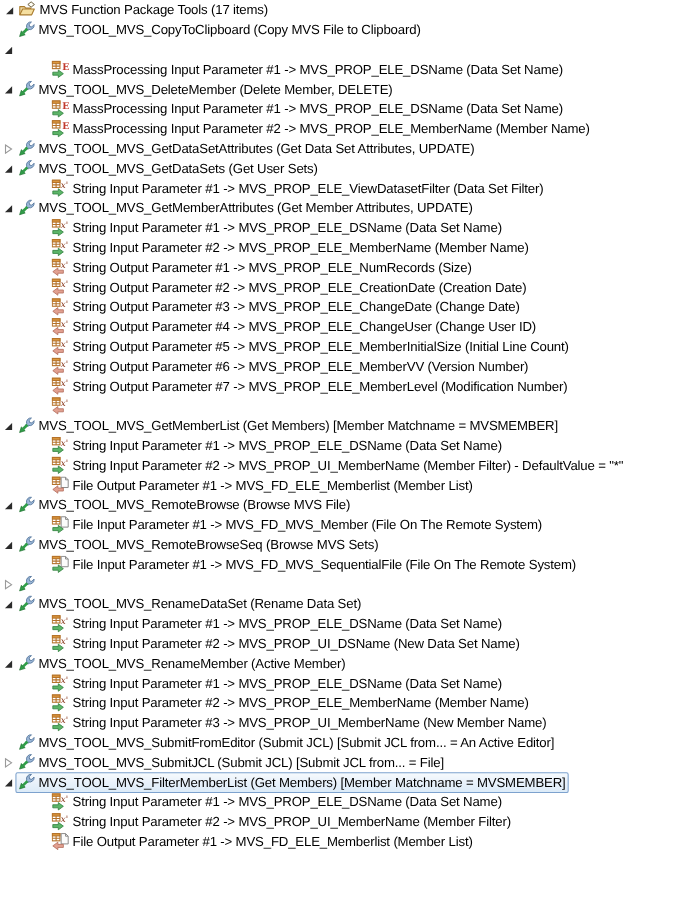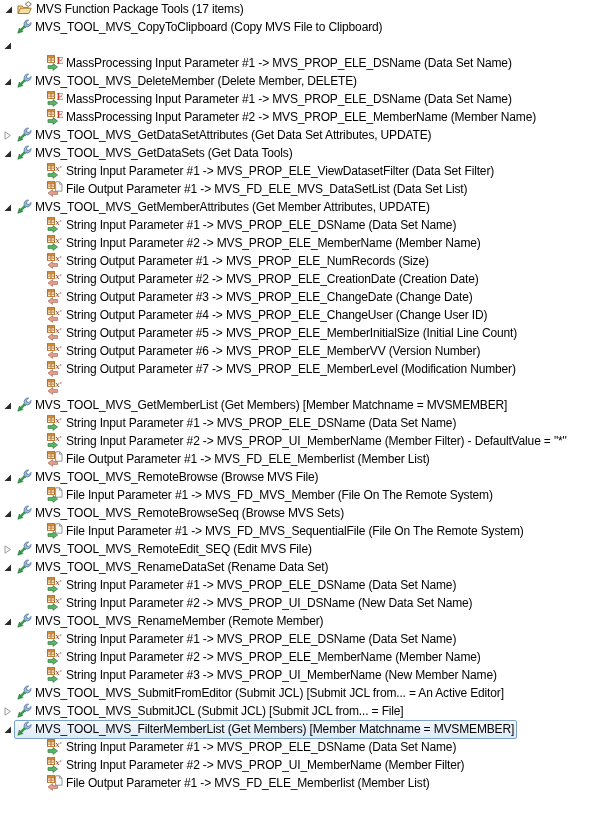--- a/index.html
+++ b/index.html
@@ -152,381 +152,363 @@
         </svg>
       </span>
       <span class="row-content">
         <span class="icon">
           <svg width="16" height="16" viewBox="0 0 16 16">
             <path d="M15 3.4 L12.9 5.5 L10.9 5.1 L10.5 3.1 L12.6 1 A4 4 0 0 0 8.3 6.3 L7.6 7 L9.4 8.8 L9.7 7.7 A4 4 0 0 0 15 3.4 Z" fill="#9cb8d8" stroke="#54759c" stroke-width="0.8" stroke-linejoin="round"></path>
             <path d="M8.9 7.1 L5.2 10.8" stroke="#2f9e47" stroke-width="2.4" fill="none"></path>
             <polygon points="1.8,14.2 6.9,12.6 3.4,9.1" fill="#2f9e47" stroke="#1d6e2e" stroke-width="0.6"></polygon>
           </svg>
         </span>
-        <span class="label">MVS_TOOL_MVS_GetDataSets (Get Data Tools)</span>
+        <span class="label">MVS_TOOL_MVS_GetDataSets (Get User Sets)</span>
       </span>
     </div>
     <div class="row lvl2">
       <span class="exp"></span>
       <span class="row-content">
         <span class="icon">
           <svg width="16" height="16" viewBox="0 0 16 16">
             <rect x="0.5" y="0.8" width="7" height="6.6" fill="#fff" stroke="#b5722a" stroke-width="1"></rect>
             <rect x="0.5" y="0.8" width="7" height="2.1" fill="#dd9a3e" stroke="#b5722a" stroke-width="1"></rect>
             <line x1="4" y1="2.9" x2="4" y2="7.4" stroke="#b5722a" stroke-width="1"></line>
             <line x1="0.5" y1="5.1" x2="7.5" y2="5.1" stroke="#b5722a" stroke-width="1"></line>
             <text x="8.2" y="8.3" font-size="8" font-style="italic" font-family="DejaVu Serif, serif" fill="#8a3a20">x'</text>
             <polygon points="1,10.6 6,10.6 6,8.6 10.6,12 6,15.4 6,13.4 1,13.4" fill="#5cb568" stroke="#2e7d3b" stroke-width="0.7"></polygon>
           </svg>
         </span>
         <span class="label">String Input Parameter #1 -&gt; MVS_PROP_ELE_ViewDatasetFilter (Data Set Filter)</span>
+      </span>
+    </div>
+    <div class="row lvl1">
+      <span class="exp">
+        <svg width="11" height="11" viewBox="0 0 11 11">
+          <polygon points="9,2.5 9,9 2.5,9" fill="#2b2b2b"></polygon>
+        </svg>
+      </span>
+      <span class="row-content">
+        <span class="icon">
+          <svg width="16" height="16" viewBox="0 0 16 16">
+            <path d="M15 3.4 L12.9 5.5 L10.9 5.1 L10.5 3.1 L12.6 1 A4 4 0 0 0 8.3 6.3 L7.6 7 L9.4 8.8 L9.7 7.7 A4 4 0 0 0 15 3.4 Z" fill="#9cb8d8" stroke="#54759c" stroke-width="0.8" stroke-linejoin="round"></path>
+            <path d="M8.9 7.1 L5.2 10.8" stroke="#2f9e47" stroke-width="2.4" fill="none"></path>
+            <polygon points="1.8,14.2 6.9,12.6 3.4,9.1" fill="#2f9e47" stroke="#1d6e2e" stroke-width="0.6"></polygon>
+          </svg>
+        </span>
+        <span class="label">MVS_TOOL_MVS_GetMemberAttributes (Get Member Attributes, UPDATE)</span>
+      </span>
+    </div>
+    <div class="row lvl2">
+      <span class="exp"></span>
+      <span class="row-content">
+        <span class="icon">
+          <svg width="16" height="16" viewBox="0 0 16 16">
+            <rect x="0.5" y="0.8" width="7" height="6.6" fill="#fff" stroke="#b5722a" stroke-width="1"></rect>
+            <rect x="0.5" y="0.8" width="7" height="2.1" fill="#dd9a3e" stroke="#b5722a" stroke-width="1"></rect>
+            <line x1="4" y1="2.9" x2="4" y2="7.4" stroke="#b5722a" stroke-width="1"></line>
+            <line x1="0.5" y1="5.1" x2="7.5" y2="5.1" stroke="#b5722a" stroke-width="1"></line>
+            <text x="8.2" y="8.3" font-size="8" font-style="italic" font-family="DejaVu Serif, serif" fill="#8a3a20">x'</text>
+            <polygon points="1,10.6 6,10.6 6,8.6 10.6,12 6,15.4 6,13.4 1,13.4" fill="#5cb568" stroke="#2e7d3b" stroke-width="0.7"></polygon>
+          </svg>
+        </span>
+        <span class="label">String Input Parameter #1 -&gt; MVS_PROP_ELE_DSName (Data Set Name)</span>
+      </span>
+    </div>
+    <div class="row lvl2">
+      <span class="exp"></span>
+      <span class="row-content">
+        <span class="icon">
+          <svg width="16" height="16" viewBox="0 0 16 16">
+            <rect x="0.5" y="0.8" width="7" height="6.6" fill="#fff" stroke="#b5722a" stroke-width="1"></rect>
+            <rect x="0.5" y="0.8" width="7" height="2.1" fill="#dd9a3e" stroke="#b5722a" stroke-width="1"></rect>
+            <line x1="4" y1="2.9" x2="4" y2="7.4" stroke="#b5722a" stroke-width="1"></line>
+            <line x1="0.5" y1="5.1" x2="7.5" y2="5.1" stroke="#b5722a" stroke-width="1"></line>
+            <text x="8.2" y="8.3" font-size="8" font-style="italic" font-family="DejaVu Serif, serif" fill="#8a3a20">x'</text>
+            <polygon points="1,10.6 6,10.6 6,8.6 10.6,12 6,15.4 6,13.4 1,13.4" fill="#5cb568" stroke="#2e7d3b" stroke-width="0.7"></polygon>
+          </svg>
+        </span>
+        <span class="label">String Input Parameter #2 -&gt; MVS_PROP_ELE_MemberName (Member Name)</span>
+      </span>
+    </div>
+    <div class="row lvl2">
+      <span class="exp"></span>
+      <span class="row-content">
+        <span class="icon">
+          <svg width="16" height="16" viewBox="0 0 16 16">
+            <rect x="0.5" y="0.8" width="7" height="6.6" fill="#fff" stroke="#b5722a" stroke-width="1"></rect>
+            <rect x="0.5" y="0.8" width="7" height="2.1" fill="#dd9a3e" stroke="#b5722a" stroke-width="1"></rect>
+            <line x1="4" y1="2.9" x2="4" y2="7.4" stroke="#b5722a" stroke-width="1"></line>
+            <line x1="0.5" y1="5.1" x2="7.5" y2="5.1" stroke="#b5722a" stroke-width="1"></line>
+            <text x="8.2" y="8.3" font-size="8" font-style="italic" font-family="DejaVu Serif, serif" fill="#8a3a20">x'</text>
+            <polygon points="10.6,10.6 5.6,10.6 5.6,8.6 1,12 5.6,15.4 5.6,13.4 10.6,13.4" fill="#e2a090" stroke="#b06a58" stroke-width="0.7"></polygon>
+          </svg>
+        </span>
+        <span class="label">String Output Parameter #1 -&gt; MVS_PROP_ELE_NumRecords (Size)</span>
+      </span>
+    </div>
+    <div class="row lvl2">
+      <span class="exp"></span>
+      <span class="row-content">
+        <span class="icon">
+          <svg width="16" height="16" viewBox="0 0 16 16">
+            <rect x="0.5" y="0.8" width="7" height="6.6" fill="#fff" stroke="#b5722a" stroke-width="1"></rect>
+            <rect x="0.5" y="0.8" width="7" height="2.1" fill="#dd9a3e" stroke="#b5722a" stroke-width="1"></rect>
+            <line x1="4" y1="2.9" x2="4" y2="7.4" stroke="#b5722a" stroke-width="1"></line>
+            <line x1="0.5" y1="5.1" x2="7.5" y2="5.1" stroke="#b5722a" stroke-width="1"></line>
+            <text x="8.2" y="8.3" font-size="8" font-style="italic" font-family="DejaVu Serif, serif" fill="#8a3a20">x'</text>
+            <polygon points="10.6,10.6 5.6,10.6 5.6,8.6 1,12 5.6,15.4 5.6,13.4 10.6,13.4" fill="#e2a090" stroke="#b06a58" stroke-width="0.7"></polygon>
+          </svg>
+        </span>
+        <span class="label">String Output Parameter #2 -&gt; MVS_PROP_ELE_CreationDate (Creation Date)</span>
+      </span>
+    </div>
+    <div class="row lvl2">
+      <span class="exp"></span>
+      <span class="row-content">
+        <span class="icon">
+          <svg width="16" height="16" viewBox="0 0 16 16">
+            <rect x="0.5" y="0.8" width="7" height="6.6" fill="#fff" stroke="#b5722a" stroke-width="1"></rect>
+            <rect x="0.5" y="0.8" width="7" height="2.1" fill="#dd9a3e" stroke="#b5722a" stroke-width="1"></rect>
+            <line x1="4" y1="2.9" x2="4" y2="7.4" stroke="#b5722a" stroke-width="1"></line>
+            <line x1="0.5" y1="5.1" x2="7.5" y2="5.1" stroke="#b5722a" stroke-width="1"></line>
+            <text x="8.2" y="8.3" font-size="8" font-style="italic" font-family="DejaVu Serif, serif" fill="#8a3a20">x'</text>
+            <polygon points="10.6,10.6 5.6,10.6 5.6,8.6 1,12 5.6,15.4 5.6,13.4 10.6,13.4" fill="#e2a090" stroke="#b06a58" stroke-width="0.7"></polygon>
+          </svg>
+        </span>
+        <span class="label">String Output Parameter #3 -&gt; MVS_PROP_ELE_ChangeDate (Change Date)</span>
+      </span>
+    </div>
+    <div class="row lvl2">
+      <span class="exp"></span>
+      <span class="row-content">
+        <span class="icon">
+          <svg width="16" height="16" viewBox="0 0 16 16">
+            <rect x="0.5" y="0.8" width="7" height="6.6" fill="#fff" stroke="#b5722a" stroke-width="1"></rect>
+            <rect x="0.5" y="0.8" width="7" height="2.1" fill="#dd9a3e" stroke="#b5722a" stroke-width="1"></rect>
+            <line x1="4" y1="2.9" x2="4" y2="7.4" stroke="#b5722a" stroke-width="1"></line>
+            <line x1="0.5" y1="5.1" x2="7.5" y2="5.1" stroke="#b5722a" stroke-width="1"></line>
+            <text x="8.2" y="8.3" font-size="8" font-style="italic" font-family="DejaVu Serif, serif" fill="#8a3a20">x'</text>
+            <polygon points="10.6,10.6 5.6,10.6 5.6,8.6 1,12 5.6,15.4 5.6,13.4 10.6,13.4" fill="#e2a090" stroke="#b06a58" stroke-width="0.7"></polygon>
+          </svg>
+        </span>
+        <span class="label">String Output Parameter #4 -&gt; MVS_PROP_ELE_ChangeUser (Change User ID)</span>
+      </span>
+    </div>
+    <div class="row lvl2">
+      <span class="exp"></span>
+      <span class="row-content">
+        <span class="icon">
+          <svg width="16" height="16" viewBox="0 0 16 16">
+            <rect x="0.5" y="0.8" width="7" height="6.6" fill="#fff" stroke="#b5722a" stroke-width="1"></rect>
+            <rect x="0.5" y="0.8" width="7" height="2.1" fill="#dd9a3e" stroke="#b5722a" stroke-width="1"></rect>
+            <line x1="4" y1="2.9" x2="4" y2="7.4" stroke="#b5722a" stroke-width="1"></line>
+            <line x1="0.5" y1="5.1" x2="7.5" y2="5.1" stroke="#b5722a" stroke-width="1"></line>
+            <text x="8.2" y="8.3" font-size="8" font-style="italic" font-family="DejaVu Serif, serif" fill="#8a3a20">x'</text>
+            <polygon points="10.6,10.6 5.6,10.6 5.6,8.6 1,12 5.6,15.4 5.6,13.4 10.6,13.4" fill="#e2a090" stroke="#b06a58" stroke-width="0.7"></polygon>
+          </svg>
+        </span>
+        <span class="label">String Output Parameter #5 -&gt; MVS_PROP_ELE_MemberInitialSize (Initial Line Count)</span>
+      </span>
+    </div>
+    <div class="row lvl2">
+      <span class="exp"></span>
+      <span class="row-content">
+        <span class="icon">
+          <svg width="16" height="16" viewBox="0 0 16 16">
+            <rect x="0.5" y="0.8" width="7" height="6.6" fill="#fff" stroke="#b5722a" stroke-width="1"></rect>
+            <rect x="0.5" y="0.8" width="7" height="2.1" fill="#dd9a3e" stroke="#b5722a" stroke-width="1"></rect>
+            <line x1="4" y1="2.9" x2="4" y2="7.4" stroke="#b5722a" stroke-width="1"></line>
+            <line x1="0.5" y1="5.1" x2="7.5" y2="5.1" stroke="#b5722a" stroke-width="1"></line>
+            <text x="8.2" y="8.3" font-size="8" font-style="italic" font-family="DejaVu Serif, serif" fill="#8a3a20">x'</text>
+            <polygon points="10.6,10.6 5.6,10.6 5.6,8.6 1,12 5.6,15.4 5.6,13.4 10.6,13.4" fill="#e2a090" stroke="#b06a58" stroke-width="0.7"></polygon>
+          </svg>
+        </span>
+        <span class="label">String Output Parameter #6 -&gt; MVS_PROP_ELE_MemberVV (Version Number)</span>
+      </span>
+    </div>
+    <div class="row lvl2">
+      <span class="exp"></span>
+      <span class="row-content">
+        <span class="icon">
+          <svg width="16" height="16" viewBox="0 0 16 16">
+            <rect x="0.5" y="0.8" width="7" height="6.6" fill="#fff" stroke="#b5722a" stroke-width="1"></rect>
+            <rect x="0.5" y="0.8" width="7" height="2.1" fill="#dd9a3e" stroke="#b5722a" stroke-width="1"></rect>
+            <line x1="4" y1="2.9" x2="4" y2="7.4" stroke="#b5722a" stroke-width="1"></line>
+            <line x1="0.5" y1="5.1" x2="7.5" y2="5.1" stroke="#b5722a" stroke-width="1"></line>
+            <text x="8.2" y="8.3" font-size="8" font-style="italic" font-family="DejaVu Serif, serif" fill="#8a3a20">x'</text>
+            <polygon points="10.6,10.6 5.6,10.6 5.6,8.6 1,12 5.6,15.4 5.6,13.4 10.6,13.4" fill="#e2a090" stroke="#b06a58" stroke-width="0.7"></polygon>
+          </svg>
+        </span>
+        <span class="label">String Output Parameter #7 -&gt; MVS_PROP_ELE_MemberLevel (Modification Number)</span>
+      </span>
+    </div>
+    <div class="row lvl2">
+      <span class="exp"></span>
+      <span class="row-content">
+        <span class="icon">
+          <svg width="16" height="16" viewBox="0 0 16 16">
+            <rect x="0.5" y="0.8" width="7" height="6.6" fill="#fff" stroke="#b5722a" stroke-width="1"></rect>
+            <rect x="0.5" y="0.8" width="7" height="2.1" fill="#dd9a3e" stroke="#b5722a" stroke-width="1"></rect>
+            <line x1="4" y1="2.9" x2="4" y2="7.4" stroke="#b5722a" stroke-width="1"></line>
+            <line x1="0.5" y1="5.1" x2="7.5" y2="5.1" stroke="#b5722a" stroke-width="1"></line>
+            <text x="8.2" y="8.3" font-size="8" font-style="italic" font-family="DejaVu Serif, serif" fill="#8a3a20">x'</text>
+            <polygon points="10.6,10.6 5.6,10.6 5.6,8.6 1,12 5.6,15.4 5.6,13.4 10.6,13.4" fill="#e2a090" stroke="#b06a58" stroke-width="0.7"></polygon>
+          </svg>
+        </span>
+      </span>
+    </div>
+    <div class="row lvl1">
+      <span class="exp">
+        <svg width="11" height="11" viewBox="0 0 11 11">
+          <polygon points="9,2.5 9,9 2.5,9" fill="#2b2b2b"></polygon>
+        </svg>
+      </span>
+      <span class="row-content">
+        <span class="icon">
+          <svg width="16" height="16" viewBox="0 0 16 16">
+            <path d="M15 3.4 L12.9 5.5 L10.9 5.1 L10.5 3.1 L12.6 1 A4 4 0 0 0 8.3 6.3 L7.6 7 L9.4 8.8 L9.7 7.7 A4 4 0 0 0 15 3.4 Z" fill="#9cb8d8" stroke="#54759c" stroke-width="0.8" stroke-linejoin="round"></path>
+            <path d="M8.9 7.1 L5.2 10.8" stroke="#2f9e47" stroke-width="2.4" fill="none"></path>
+            <polygon points="1.8,14.2 6.9,12.6 3.4,9.1" fill="#2f9e47" stroke="#1d6e2e" stroke-width="0.6"></polygon>
+          </svg>
+        </span>
+        <span class="label">MVS_TOOL_MVS_GetMemberList (Get Members) [Member Matchname = MVSMEMBER]</span>
+      </span>
+    </div>
+    <div class="row lvl2">
+      <span class="exp"></span>
+      <span class="row-content">
+        <span class="icon">
+          <svg width="16" height="16" viewBox="0 0 16 16">
+            <rect x="0.5" y="0.8" width="7" height="6.6" fill="#fff" stroke="#b5722a" stroke-width="1"></rect>
+            <rect x="0.5" y="0.8" width="7" height="2.1" fill="#dd9a3e" stroke="#b5722a" stroke-width="1"></rect>
+            <line x1="4" y1="2.9" x2="4" y2="7.4" stroke="#b5722a" stroke-width="1"></line>
+            <line x1="0.5" y1="5.1" x2="7.5" y2="5.1" stroke="#b5722a" stroke-width="1"></line>
+            <text x="8.2" y="8.3" font-size="8" font-style="italic" font-family="DejaVu Serif, serif" fill="#8a3a20">x'</text>
+            <polygon points="1,10.6 6,10.6 6,8.6 10.6,12 6,15.4 6,13.4 1,13.4" fill="#5cb568" stroke="#2e7d3b" stroke-width="0.7"></polygon>
+          </svg>
+        </span>
+        <span class="label">String Input Parameter #1 -&gt; MVS_PROP_ELE_DSName (Data Set Name)</span>
+      </span>
+    </div>
+    <div class="row lvl2">
+      <span class="exp"></span>
+      <span class="row-content">
+        <span class="icon">
+          <svg width="16" height="16" viewBox="0 0 16 16">
+            <rect x="0.5" y="0.8" width="7" height="6.6" fill="#fff" stroke="#b5722a" stroke-width="1"></rect>
+            <rect x="0.5" y="0.8" width="7" height="2.1" fill="#dd9a3e" stroke="#b5722a" stroke-width="1"></rect>
+            <line x1="4" y1="2.9" x2="4" y2="7.4" stroke="#b5722a" stroke-width="1"></line>
+            <line x1="0.5" y1="5.1" x2="7.5" y2="5.1" stroke="#b5722a" stroke-width="1"></line>
+            <text x="8.2" y="8.3" font-size="8" font-style="italic" font-family="DejaVu Serif, serif" fill="#8a3a20">x'</text>
+            <polygon points="1,10.6 6,10.6 6,8.6 10.6,12 6,15.4 6,13.4 1,13.4" fill="#5cb568" stroke="#2e7d3b" stroke-width="0.7"></polygon>
+          </svg>
+        </span>
+        <span class="label">String Input Parameter #2 -&gt; MVS_PROP_UI_MemberName (Member Filter) - DefaultValue = "*"</span>
       </span>
     </div>
     <div class="row lvl2">
       <span class="exp"></span>
       <span class="row-content">
         <span class="icon">
           <svg width="16" height="16" viewBox="0 0 16 16">
             <rect x="0.5" y="0.8" width="7" height="6.6" fill="#fff" stroke="#b5722a" stroke-width="1"></rect>
             <rect x="0.5" y="0.8" width="7" height="2.1" fill="#dd9a3e" stroke="#b5722a" stroke-width="1"></rect>
             <line x1="4" y1="2.9" x2="4" y2="7.4" stroke="#b5722a" stroke-width="1"></line>
             <line x1="0.5" y1="5.1" x2="7.5" y2="5.1" stroke="#b5722a" stroke-width="1"></line>
             <path d="M8.6 0.8 h4 l2.4 2.4 v7 h-6.4 z" fill="#fcfcfc" stroke="#8a8a8a" stroke-width="0.9"></path>
             <path d="M12.6 0.8 v2.4 h2.4" fill="none" stroke="#8a8a8a" stroke-width="0.9"></path>
             <polygon points="10.6,10.6 5.6,10.6 5.6,8.6 1,12 5.6,15.4 5.6,13.4 10.6,13.4" fill="#e2a090" stroke="#b06a58" stroke-width="0.7"></polygon>
           </svg>
         </span>
-        <span class="label">File Output Parameter #1 -&gt; MVS_FD_ELE_MVS_DataSetList (Data Set List)</span>
-      </span>
-    </div>
-    <div class="row lvl1">
-      <span class="exp">
-        <svg width="11" height="11" viewBox="0 0 11 11">
-          <polygon points="9,2.5 9,9 2.5,9" fill="#2b2b2b"></polygon>
-        </svg>
-      </span>
-      <span class="row-content">
-        <span class="icon">
-          <svg width="16" height="16" viewBox="0 0 16 16">
-            <path d="M15 3.4 L12.9 5.5 L10.9 5.1 L10.5 3.1 L12.6 1 A4 4 0 0 0 8.3 6.3 L7.6 7 L9.4 8.8 L9.7 7.7 A4 4 0 0 0 15 3.4 Z" fill="#9cb8d8" stroke="#54759c" stroke-width="0.8" stroke-linejoin="round"></path>
-            <path d="M8.9 7.1 L5.2 10.8" stroke="#2f9e47" stroke-width="2.4" fill="none"></path>
-            <polygon points="1.8,14.2 6.9,12.6 3.4,9.1" fill="#2f9e47" stroke="#1d6e2e" stroke-width="0.6"></polygon>
-          </svg>
-        </span>
-        <span class="label">MVS_TOOL_MVS_GetMemberAttributes (Get Member Attributes, UPDATE)</span>
-      </span>
-    </div>
-    <div class="row lvl2">
-      <span class="exp"></span>
-      <span class="row-content">
-        <span class="icon">
-          <svg width="16" height="16" viewBox="0 0 16 16">
-            <rect x="0.5" y="0.8" width="7" height="6.6" fill="#fff" stroke="#b5722a" stroke-width="1"></rect>
-            <rect x="0.5" y="0.8" width="7" height="2.1" fill="#dd9a3e" stroke="#b5722a" stroke-width="1"></rect>
-            <line x1="4" y1="2.9" x2="4" y2="7.4" stroke="#b5722a" stroke-width="1"></line>
-            <line x1="0.5" y1="5.1" x2="7.5" y2="5.1" stroke="#b5722a" stroke-width="1"></line>
-            <text x="8.2" y="8.3" font-size="8" font-style="italic" font-family="DejaVu Serif, serif" fill="#8a3a20">x'</text>
-            <polygon points="1,10.6 6,10.6 6,8.6 10.6,12 6,15.4 6,13.4 1,13.4" fill="#5cb568" stroke="#2e7d3b" stroke-width="0.7"></polygon>
-          </svg>
-        </span>
-        <span class="label">String Input Parameter #1 -&gt; MVS_PROP_ELE_DSName (Data Set Name)</span>
-      </span>
-    </div>
-    <div class="row lvl2">
-      <span class="exp"></span>
-      <span class="row-content">
-        <span class="icon">
-          <svg width="16" height="16" viewBox="0 0 16 16">
-            <rect x="0.5" y="0.8" width="7" height="6.6" fill="#fff" stroke="#b5722a" stroke-width="1"></rect>
-            <rect x="0.5" y="0.8" width="7" height="2.1" fill="#dd9a3e" stroke="#b5722a" stroke-width="1"></rect>
-            <line x1="4" y1="2.9" x2="4" y2="7.4" stroke="#b5722a" stroke-width="1"></line>
-            <line x1="0.5" y1="5.1" x2="7.5" y2="5.1" stroke="#b5722a" stroke-width="1"></line>
-            <text x="8.2" y="8.3" font-size="8" font-style="italic" font-family="DejaVu Serif, serif" fill="#8a3a20">x'</text>
-            <polygon points="1,10.6 6,10.6 6,8.6 10.6,12 6,15.4 6,13.4 1,13.4" fill="#5cb568" stroke="#2e7d3b" stroke-width="0.7"></polygon>
-          </svg>
-        </span>
-        <span class="label">String Input Parameter #2 -&gt; MVS_PROP_ELE_MemberName (Member Name)</span>
-      </span>
-    </div>
-    <div class="row lvl2">
-      <span class="exp"></span>
-      <span class="row-content">
-        <span class="icon">
-          <svg width="16" height="16" viewBox="0 0 16 16">
-            <rect x="0.5" y="0.8" width="7" height="6.6" fill="#fff" stroke="#b5722a" stroke-width="1"></rect>
-            <rect x="0.5" y="0.8" width="7" height="2.1" fill="#dd9a3e" stroke="#b5722a" stroke-width="1"></rect>
-            <line x1="4" y1="2.9" x2="4" y2="7.4" stroke="#b5722a" stroke-width="1"></line>
-            <line x1="0.5" y1="5.1" x2="7.5" y2="5.1" stroke="#b5722a" stroke-width="1"></line>
-            <text x="8.2" y="8.3" font-size="8" font-style="italic" font-family="DejaVu Serif, serif" fill="#8a3a20">x'</text>
-            <polygon points="10.6,10.6 5.6,10.6 5.6,8.6 1,12 5.6,15.4 5.6,13.4 10.6,13.4" fill="#e2a090" stroke="#b06a58" stroke-width="0.7"></polygon>
-          </svg>
-        </span>
-        <span class="label">String Output Parameter #1 -&gt; MVS_PROP_ELE_NumRecords (Size)</span>
-      </span>
-    </div>
-    <div class="row lvl2">
-      <span class="exp"></span>
-      <span class="row-content">
-        <span class="icon">
-          <svg width="16" height="16" viewBox="0 0 16 16">
-            <rect x="0.5" y="0.8" width="7" height="6.6" fill="#fff" stroke="#b5722a" stroke-width="1"></rect>
-            <rect x="0.5" y="0.8" width="7" height="2.1" fill="#dd9a3e" stroke="#b5722a" stroke-width="1"></rect>
-            <line x1="4" y1="2.9" x2="4" y2="7.4" stroke="#b5722a" stroke-width="1"></line>
-            <line x1="0.5" y1="5.1" x2="7.5" y2="5.1" stroke="#b5722a" stroke-width="1"></line>
-            <text x="8.2" y="8.3" font-size="8" font-style="italic" font-family="DejaVu Serif, serif" fill="#8a3a20">x'</text>
-            <polygon points="10.6,10.6 5.6,10.6 5.6,8.6 1,12 5.6,15.4 5.6,13.4 10.6,13.4" fill="#e2a090" stroke="#b06a58" stroke-width="0.7"></polygon>
-          </svg>
-        </span>
-        <span class="label">String Output Parameter #2 -&gt; MVS_PROP_ELE_CreationDate (Creation Date)</span>
-      </span>
-    </div>
-    <div class="row lvl2">
-      <span class="exp"></span>
-      <span class="row-content">
-        <span class="icon">
-          <svg width="16" height="16" viewBox="0 0 16 16">
-            <rect x="0.5" y="0.8" width="7" height="6.6" fill="#fff" stroke="#b5722a" stroke-width="1"></rect>
-            <rect x="0.5" y="0.8" width="7" height="2.1" fill="#dd9a3e" stroke="#b5722a" stroke-width="1"></rect>
-            <line x1="4" y1="2.9" x2="4" y2="7.4" stroke="#b5722a" stroke-width="1"></line>
-            <line x1="0.5" y1="5.1" x2="7.5" y2="5.1" stroke="#b5722a" stroke-width="1"></line>
-            <text x="8.2" y="8.3" font-size="8" font-style="italic" font-family="DejaVu Serif, serif" fill="#8a3a20">x'</text>
-            <polygon points="10.6,10.6 5.6,10.6 5.6,8.6 1,12 5.6,15.4 5.6,13.4 10.6,13.4" fill="#e2a090" stroke="#b06a58" stroke-width="0.7"></polygon>
-          </svg>
-        </span>
-        <span class="label">String Output Parameter #3 -&gt; MVS_PROP_ELE_ChangeDate (Change Date)</span>
-      </span>
-    </div>
-    <div class="row lvl2">
-      <span class="exp"></span>
-      <span class="row-content">
-        <span class="icon">
-          <svg width="16" height="16" viewBox="0 0 16 16">
-            <rect x="0.5" y="0.8" width="7" height="6.6" fill="#fff" stroke="#b5722a" stroke-width="1"></rect>
-            <rect x="0.5" y="0.8" width="7" height="2.1" fill="#dd9a3e" stroke="#b5722a" stroke-width="1"></rect>
-            <line x1="4" y1="2.9" x2="4" y2="7.4" stroke="#b5722a" stroke-width="1"></line>
-            <line x1="0.5" y1="5.1" x2="7.5" y2="5.1" stroke="#b5722a" stroke-width="1"></line>
-            <text x="8.2" y="8.3" font-size="8" font-style="italic" font-family="DejaVu Serif, serif" fill="#8a3a20">x'</text>
-            <polygon points="10.6,10.6 5.6,10.6 5.6,8.6 1,12 5.6,15.4 5.6,13.4 10.6,13.4" fill="#e2a090" stroke="#b06a58" stroke-width="0.7"></polygon>
-          </svg>
-        </span>
-        <span class="label">String Output Parameter #4 -&gt; MVS_PROP_ELE_ChangeUser (Change User ID)</span>
-      </span>
-    </div>
-    <div class="row lvl2">
-      <span class="exp"></span>
-      <span class="row-content">
-        <span class="icon">
-          <svg width="16" height="16" viewBox="0 0 16 16">
-            <rect x="0.5" y="0.8" width="7" height="6.6" fill="#fff" stroke="#b5722a" stroke-width="1"></rect>
-            <rect x="0.5" y="0.8" width="7" height="2.1" fill="#dd9a3e" stroke="#b5722a" stroke-width="1"></rect>
-            <line x1="4" y1="2.9" x2="4" y2="7.4" stroke="#b5722a" stroke-width="1"></line>
-            <line x1="0.5" y1="5.1" x2="7.5" y2="5.1" stroke="#b5722a" stroke-width="1"></line>
-            <text x="8.2" y="8.3" font-size="8" font-style="italic" font-family="DejaVu Serif, serif" fill="#8a3a20">x'</text>
-            <polygon points="10.6,10.6 5.6,10.6 5.6,8.6 1,12 5.6,15.4 5.6,13.4 10.6,13.4" fill="#e2a090" stroke="#b06a58" stroke-width="0.7"></polygon>
-          </svg>
-        </span>
-        <span class="label">String Output Parameter #5 -&gt; MVS_PROP_ELE_MemberInitialSize (Initial Line Count)</span>
-      </span>
-    </div>
-    <div class="row lvl2">
-      <span class="exp"></span>
-      <span class="row-content">
-        <span class="icon">
-          <svg width="16" height="16" viewBox="0 0 16 16">
-            <rect x="0.5" y="0.8" width="7" height="6.6" fill="#fff" stroke="#b5722a" stroke-width="1"></rect>
-            <rect x="0.5" y="0.8" width="7" height="2.1" fill="#dd9a3e" stroke="#b5722a" stroke-width="1"></rect>
-            <line x1="4" y1="2.9" x2="4" y2="7.4" stroke="#b5722a" stroke-width="1"></line>
-            <line x1="0.5" y1="5.1" x2="7.5" y2="5.1" stroke="#b5722a" stroke-width="1"></line>
-            <text x="8.2" y="8.3" font-size="8" font-style="italic" font-family="DejaVu Serif, serif" fill="#8a3a20">x'</text>
-            <polygon points="10.6,10.6 5.6,10.6 5.6,8.6 1,12 5.6,15.4 5.6,13.4 10.6,13.4" fill="#e2a090" stroke="#b06a58" stroke-width="0.7"></polygon>
-          </svg>
-        </span>
-        <span class="label">String Output Parameter #6 -&gt; MVS_PROP_ELE_MemberVV (Version Number)</span>
-      </span>
-    </div>
-    <div class="row lvl2">
-      <span class="exp"></span>
-      <span class="row-content">
-        <span class="icon">
-          <svg width="16" height="16" viewBox="0 0 16 16">
-            <rect x="0.5" y="0.8" width="7" height="6.6" fill="#fff" stroke="#b5722a" stroke-width="1"></rect>
-            <rect x="0.5" y="0.8" width="7" height="2.1" fill="#dd9a3e" stroke="#b5722a" stroke-width="1"></rect>
-            <line x1="4" y1="2.9" x2="4" y2="7.4" stroke="#b5722a" stroke-width="1"></line>
-            <line x1="0.5" y1="5.1" x2="7.5" y2="5.1" stroke="#b5722a" stroke-width="1"></line>
-            <text x="8.2" y="8.3" font-size="8" font-style="italic" font-family="DejaVu Serif, serif" fill="#8a3a20">x'</text>
-            <polygon points="10.6,10.6 5.6,10.6 5.6,8.6 1,12 5.6,15.4 5.6,13.4 10.6,13.4" fill="#e2a090" stroke="#b06a58" stroke-width="0.7"></polygon>
-          </svg>
-        </span>
-        <span class="label">String Output Parameter #7 -&gt; MVS_PROP_ELE_MemberLevel (Modification Number)</span>
-      </span>
-    </div>
-    <div class="row lvl2">
-      <span class="exp"></span>
-      <span class="row-content">
-        <span class="icon">
-          <svg width="16" height="16" viewBox="0 0 16 16">
-            <rect x="0.5" y="0.8" width="7" height="6.6" fill="#fff" stroke="#b5722a" stroke-width="1"></rect>
-            <rect x="0.5" y="0.8" width="7" height="2.1" fill="#dd9a3e" stroke="#b5722a" stroke-width="1"></rect>
-            <line x1="4" y1="2.9" x2="4" y2="7.4" stroke="#b5722a" stroke-width="1"></line>
-            <line x1="0.5" y1="5.1" x2="7.5" y2="5.1" stroke="#b5722a" stroke-width="1"></line>
-            <text x="8.2" y="8.3" font-size="8" font-style="italic" font-family="DejaVu Serif, serif" fill="#8a3a20">x'</text>
-            <polygon points="10.6,10.6 5.6,10.6 5.6,8.6 1,12 5.6,15.4 5.6,13.4 10.6,13.4" fill="#e2a090" stroke="#b06a58" stroke-width="0.7"></polygon>
-          </svg>
-        </span>
-      </span>
-    </div>
-    <div class="row lvl1">
-      <span class="exp">
-        <svg width="11" height="11" viewBox="0 0 11 11">
-          <polygon points="9,2.5 9,9 2.5,9" fill="#2b2b2b"></polygon>
-        </svg>
-      </span>
-      <span class="row-content">
-        <span class="icon">
-          <svg width="16" height="16" viewBox="0 0 16 16">
-            <path d="M15 3.4 L12.9 5.5 L10.9 5.1 L10.5 3.1 L12.6 1 A4 4 0 0 0 8.3 6.3 L7.6 7 L9.4 8.8 L9.7 7.7 A4 4 0 0 0 15 3.4 Z" fill="#9cb8d8" stroke="#54759c" stroke-width="0.8" stroke-linejoin="round"></path>
-            <path d="M8.9 7.1 L5.2 10.8" stroke="#2f9e47" stroke-width="2.4" fill="none"></path>
-            <polygon points="1.8,14.2 6.9,12.6 3.4,9.1" fill="#2f9e47" stroke="#1d6e2e" stroke-width="0.6"></polygon>
-          </svg>
-        </span>
-        <span class="label">MVS_TOOL_MVS_GetMemberList (Get Members) [Member Matchname = MVSMEMBER]</span>
-      </span>
-    </div>
-    <div class="row lvl2">
-      <span class="exp"></span>
-      <span class="row-content">
-        <span class="icon">
-          <svg width="16" height="16" viewBox="0 0 16 16">
-            <rect x="0.5" y="0.8" width="7" height="6.6" fill="#fff" stroke="#b5722a" stroke-width="1"></rect>
-            <rect x="0.5" y="0.8" width="7" height="2.1" fill="#dd9a3e" stroke="#b5722a" stroke-width="1"></rect>
-            <line x1="4" y1="2.9" x2="4" y2="7.4" stroke="#b5722a" stroke-width="1"></line>
-            <line x1="0.5" y1="5.1" x2="7.5" y2="5.1" stroke="#b5722a" stroke-width="1"></line>
-            <text x="8.2" y="8.3" font-size="8" font-style="italic" font-family="DejaVu Serif, serif" fill="#8a3a20">x'</text>
-            <polygon points="1,10.6 6,10.6 6,8.6 10.6,12 6,15.4 6,13.4 1,13.4" fill="#5cb568" stroke="#2e7d3b" stroke-width="0.7"></polygon>
-          </svg>
-        </span>
-        <span class="label">String Input Parameter #1 -&gt; MVS_PROP_ELE_DSName (Data Set Name)</span>
-      </span>
-    </div>
-    <div class="row lvl2">
-      <span class="exp"></span>
-      <span class="row-content">
-        <span class="icon">
-          <svg width="16" height="16" viewBox="0 0 16 16">
-            <rect x="0.5" y="0.8" width="7" height="6.6" fill="#fff" stroke="#b5722a" stroke-width="1"></rect>
-            <rect x="0.5" y="0.8" width="7" height="2.1" fill="#dd9a3e" stroke="#b5722a" stroke-width="1"></rect>
-            <line x1="4" y1="2.9" x2="4" y2="7.4" stroke="#b5722a" stroke-width="1"></line>
-            <line x1="0.5" y1="5.1" x2="7.5" y2="5.1" stroke="#b5722a" stroke-width="1"></line>
-            <text x="8.2" y="8.3" font-size="8" font-style="italic" font-family="DejaVu Serif, serif" fill="#8a3a20">x'</text>
-            <polygon points="1,10.6 6,10.6 6,8.6 10.6,12 6,15.4 6,13.4 1,13.4" fill="#5cb568" stroke="#2e7d3b" stroke-width="0.7"></polygon>
-          </svg>
-        </span>
-        <span class="label">String Input Parameter #2 -&gt; MVS_PROP_UI_MemberName (Member Filter) - DefaultValue = "*"</span>
+        <span class="label">File Output Parameter #1 -&gt; MVS_FD_ELE_Memberlist (Member List)</span>
+      </span>
+    </div>
+    <div class="row lvl1">
+      <span class="exp">
+        <svg width="11" height="11" viewBox="0 0 11 11">
+          <polygon points="9,2.5 9,9 2.5,9" fill="#2b2b2b"></polygon>
+        </svg>
+      </span>
+      <span class="row-content">
+        <span class="icon">
+          <svg width="16" height="16" viewBox="0 0 16 16">
+            <path d="M15 3.4 L12.9 5.5 L10.9 5.1 L10.5 3.1 L12.6 1 A4 4 0 0 0 8.3 6.3 L7.6 7 L9.4 8.8 L9.7 7.7 A4 4 0 0 0 15 3.4 Z" fill="#9cb8d8" stroke="#54759c" stroke-width="0.8" stroke-linejoin="round"></path>
+            <path d="M8.9 7.1 L5.2 10.8" stroke="#2f9e47" stroke-width="2.4" fill="none"></path>
+            <polygon points="1.8,14.2 6.9,12.6 3.4,9.1" fill="#2f9e47" stroke="#1d6e2e" stroke-width="0.6"></polygon>
+          </svg>
+        </span>
+        <span class="label">MVS_TOOL_MVS_RemoteBrowse (Browse MVS File)</span>
       </span>
     </div>
     <div class="row lvl2">
       <span class="exp"></span>
       <span class="row-content">
         <span class="icon">
           <svg width="16" height="16" viewBox="0 0 16 16">
             <rect x="0.5" y="0.8" width="7" height="6.6" fill="#fff" stroke="#b5722a" stroke-width="1"></rect>
             <rect x="0.5" y="0.8" width="7" height="2.1" fill="#dd9a3e" stroke="#b5722a" stroke-width="1"></rect>
             <line x1="4" y1="2.9" x2="4" y2="7.4" stroke="#b5722a" stroke-width="1"></line>
             <line x1="0.5" y1="5.1" x2="7.5" y2="5.1" stroke="#b5722a" stroke-width="1"></line>
             <path d="M8.6 0.8 h4 l2.4 2.4 v7 h-6.4 z" fill="#fcfcfc" stroke="#8a8a8a" stroke-width="0.9"></path>
             <path d="M12.6 0.8 v2.4 h2.4" fill="none" stroke="#8a8a8a" stroke-width="0.9"></path>
-            <polygon points="10.6,10.6 5.6,10.6 5.6,8.6 1,12 5.6,15.4 5.6,13.4 10.6,13.4" fill="#e2a090" stroke="#b06a58" stroke-width="0.7"></polygon>
-          </svg>
-        </span>
-        <span class="label">File Output Parameter #1 -&gt; MVS_FD_ELE_Memberlist (Member List)</span>
-      </span>
-    </div>
-    <div class="row lvl1">
-      <span class="exp">
-        <svg width="11" height="11" viewBox="0 0 11 11">
-          <polygon points="9,2.5 9,9 2.5,9" fill="#2b2b2b"></polygon>
-        </svg>
-      </span>
-      <span class="row-content">
-        <span class="icon">
-          <svg width="16" height="16" viewBox="0 0 16 16">
-            <path d="M15 3.4 L12.9 5.5 L10.9 5.1 L10.5 3.1 L12.6 1 A4 4 0 0 0 8.3 6.3 L7.6 7 L9.4 8.8 L9.7 7.7 A4 4 0 0 0 15 3.4 Z" fill="#9cb8d8" stroke="#54759c" stroke-width="0.8" stroke-linejoin="round"></path>
-            <path d="M8.9 7.1 L5.2 10.8" stroke="#2f9e47" stroke-width="2.4" fill="none"></path>
-            <polygon points="1.8,14.2 6.9,12.6 3.4,9.1" fill="#2f9e47" stroke="#1d6e2e" stroke-width="0.6"></polygon>
-          </svg>
-        </span>
-        <span class="label">MVS_TOOL_MVS_RemoteBrowse (Browse MVS File)</span>
+            <polygon points="1,10.6 6,10.6 6,8.6 10.6,12 6,15.4 6,13.4 1,13.4" fill="#5cb568" stroke="#2e7d3b" stroke-width="0.7"></polygon>
+          </svg>
+        </span>
+        <span class="label">File Input Parameter #1 -&gt; MVS_FD_MVS_Member (File On The Remote System)</span>
+      </span>
+    </div>
+    <div class="row lvl1">
+      <span class="exp">
+        <svg width="11" height="11" viewBox="0 0 11 11">
+          <polygon points="9,2.5 9,9 2.5,9" fill="#2b2b2b"></polygon>
+        </svg>
+      </span>
+      <span class="row-content">
+        <span class="icon">
+          <svg width="16" height="16" viewBox="0 0 16 16">
+            <path d="M15 3.4 L12.9 5.5 L10.9 5.1 L10.5 3.1 L12.6 1 A4 4 0 0 0 8.3 6.3 L7.6 7 L9.4 8.8 L9.7 7.7 A4 4 0 0 0 15 3.4 Z" fill="#9cb8d8" stroke="#54759c" stroke-width="0.8" stroke-linejoin="round"></path>
+            <path d="M8.9 7.1 L5.2 10.8" stroke="#2f9e47" stroke-width="2.4" fill="none"></path>
+            <polygon points="1.8,14.2 6.9,12.6 3.4,9.1" fill="#2f9e47" stroke="#1d6e2e" stroke-width="0.6"></polygon>
+          </svg>
+        </span>
+        <span class="label">MVS_TOOL_MVS_RemoteBrowseSeq (Browse MVS Sets)</span>
       </span>
     </div>
     <div class="row lvl2">
       <span class="exp"></span>
       <span class="row-content">
         <span class="icon">
           <svg width="16" height="16" viewBox="0 0 16 16">
             <rect x="0.5" y="0.8" width="7" height="6.6" fill="#fff" stroke="#b5722a" stroke-width="1"></rect>
             <rect x="0.5" y="0.8" width="7" height="2.1" fill="#dd9a3e" stroke="#b5722a" stroke-width="1"></rect>
             <line x1="4" y1="2.9" x2="4" y2="7.4" stroke="#b5722a" stroke-width="1"></line>
             <line x1="0.5" y1="5.1" x2="7.5" y2="5.1" stroke="#b5722a" stroke-width="1"></line>
             <path d="M8.6 0.8 h4 l2.4 2.4 v7 h-6.4 z" fill="#fcfcfc" stroke="#8a8a8a" stroke-width="0.9"></path>
             <path d="M12.6 0.8 v2.4 h2.4" fill="none" stroke="#8a8a8a" stroke-width="0.9"></path>
             <polygon points="1,10.6 6,10.6 6,8.6 10.6,12 6,15.4 6,13.4 1,13.4" fill="#5cb568" stroke="#2e7d3b" stroke-width="0.7"></polygon>
           </svg>
         </span>
-        <span class="label">File Input Parameter #1 -&gt; MVS_FD_MVS_Member (File On The Remote System)</span>
-      </span>
-    </div>
-    <div class="row lvl1">
-      <span class="exp">
-        <svg width="11" height="11" viewBox="0 0 11 11">
-          <polygon points="9,2.5 9,9 2.5,9" fill="#2b2b2b"></polygon>
-        </svg>
-      </span>
-      <span class="row-content">
-        <span class="icon">
-          <svg width="16" height="16" viewBox="0 0 16 16">
-            <path d="M15 3.4 L12.9 5.5 L10.9 5.1 L10.5 3.1 L12.6 1 A4 4 0 0 0 8.3 6.3 L7.6 7 L9.4 8.8 L9.7 7.7 A4 4 0 0 0 15 3.4 Z" fill="#9cb8d8" stroke="#54759c" stroke-width="0.8" stroke-linejoin="round"></path>
-            <path d="M8.9 7.1 L5.2 10.8" stroke="#2f9e47" stroke-width="2.4" fill="none"></path>
-            <polygon points="1.8,14.2 6.9,12.6 3.4,9.1" fill="#2f9e47" stroke="#1d6e2e" stroke-width="0.6"></polygon>
-          </svg>
-        </span>
-        <span class="label">MVS_TOOL_MVS_RemoteBrowseSeq (Browse MVS Sets)</span>
-      </span>
-    </div>
-    <div class="row lvl2">
-      <span class="exp"></span>
-      <span class="row-content">
-        <span class="icon">
-          <svg width="16" height="16" viewBox="0 0 16 16">
-            <rect x="0.5" y="0.8" width="7" height="6.6" fill="#fff" stroke="#b5722a" stroke-width="1"></rect>
-            <rect x="0.5" y="0.8" width="7" height="2.1" fill="#dd9a3e" stroke="#b5722a" stroke-width="1"></rect>
-            <line x1="4" y1="2.9" x2="4" y2="7.4" stroke="#b5722a" stroke-width="1"></line>
-            <line x1="0.5" y1="5.1" x2="7.5" y2="5.1" stroke="#b5722a" stroke-width="1"></line>
-            <path d="M8.6 0.8 h4 l2.4 2.4 v7 h-6.4 z" fill="#fcfcfc" stroke="#8a8a8a" stroke-width="0.9"></path>
-            <path d="M12.6 0.8 v2.4 h2.4" fill="none" stroke="#8a8a8a" stroke-width="0.9"></path>
-            <polygon points="1,10.6 6,10.6 6,8.6 10.6,12 6,15.4 6,13.4 1,13.4" fill="#5cb568" stroke="#2e7d3b" stroke-width="0.7"></polygon>
-          </svg>
-        </span>
         <span class="label">File Input Parameter #1 -&gt; MVS_FD_MVS_SequentialFile (File On The Remote System)</span>
       </span>
     </div>
     <div class="row lvl1">
       <span class="exp">
         <svg width="11" height="11" viewBox="0 0 11 11">
           <polygon points="3,1.8 8.5,5.5 3,9.2" fill="#ffffff" stroke="#9a9a9a" stroke-width="1"></polygon>
         </svg>
       </span>
       <span class="row-content">
         <span class="icon">
           <svg width="16" height="16" viewBox="0 0 16 16">
             <path d="M15 3.4 L12.9 5.5 L10.9 5.1 L10.5 3.1 L12.6 1 A4 4 0 0 0 8.3 6.3 L7.6 7 L9.4 8.8 L9.7 7.7 A4 4 0 0 0 15 3.4 Z" fill="#9cb8d8" stroke="#54759c" stroke-width="0.8" stroke-linejoin="round"></path>
             <path d="M8.9 7.1 L5.2 10.8" stroke="#2f9e47" stroke-width="2.4" fill="none"></path>
             <polygon points="1.8,14.2 6.9,12.6 3.4,9.1" fill="#2f9e47" stroke="#1d6e2e" stroke-width="0.6"></polygon>
           </svg>
         </span>
-        <span class="label">MVS_TOOL_MVS_RemoteEdit_SEQ (Edit MVS File)</span>
       </span>
     </div>
     <div class="row lvl1">
       <span class="exp">
         <svg width="11" height="11" viewBox="0 0 11 11">
           <polygon points="9,2.5 9,9 2.5,9" fill="#2b2b2b"></polygon>
         </svg>
       </span>
       <span class="row-content">
         <span class="icon">
@@ -578,21 +560,21 @@
         </svg>
       </span>
       <span class="row-content">
         <span class="icon">
           <svg width="16" height="16" viewBox="0 0 16 16">
             <path d="M15 3.4 L12.9 5.5 L10.9 5.1 L10.5 3.1 L12.6 1 A4 4 0 0 0 8.3 6.3 L7.6 7 L9.4 8.8 L9.7 7.7 A4 4 0 0 0 15 3.4 Z" fill="#9cb8d8" stroke="#54759c" stroke-width="0.8" stroke-linejoin="round"></path>
             <path d="M8.9 7.1 L5.2 10.8" stroke="#2f9e47" stroke-width="2.4" fill="none"></path>
             <polygon points="1.8,14.2 6.9,12.6 3.4,9.1" fill="#2f9e47" stroke="#1d6e2e" stroke-width="0.6"></polygon>
           </svg>
         </span>
-        <span class="label">MVS_TOOL_MVS_RenameMember (Remote Member)</span>
+        <span class="label">MVS_TOOL_MVS_RenameMember (Active Member)</span>
       </span>
     </div>
     <div class="row lvl2">
       <span class="exp"></span>
       <span class="row-content">
         <span class="icon">
           <svg width="16" height="16" viewBox="0 0 16 16">
             <rect x="0.5" y="0.8" width="7" height="6.6" fill="#fff" stroke="#b5722a" stroke-width="1"></rect>
             <rect x="0.5" y="0.8" width="7" height="2.1" fill="#dd9a3e" stroke="#b5722a" stroke-width="1"></rect>
             <line x1="4" y1="2.9" x2="4" y2="7.4" stroke="#b5722a" stroke-width="1"></line>

